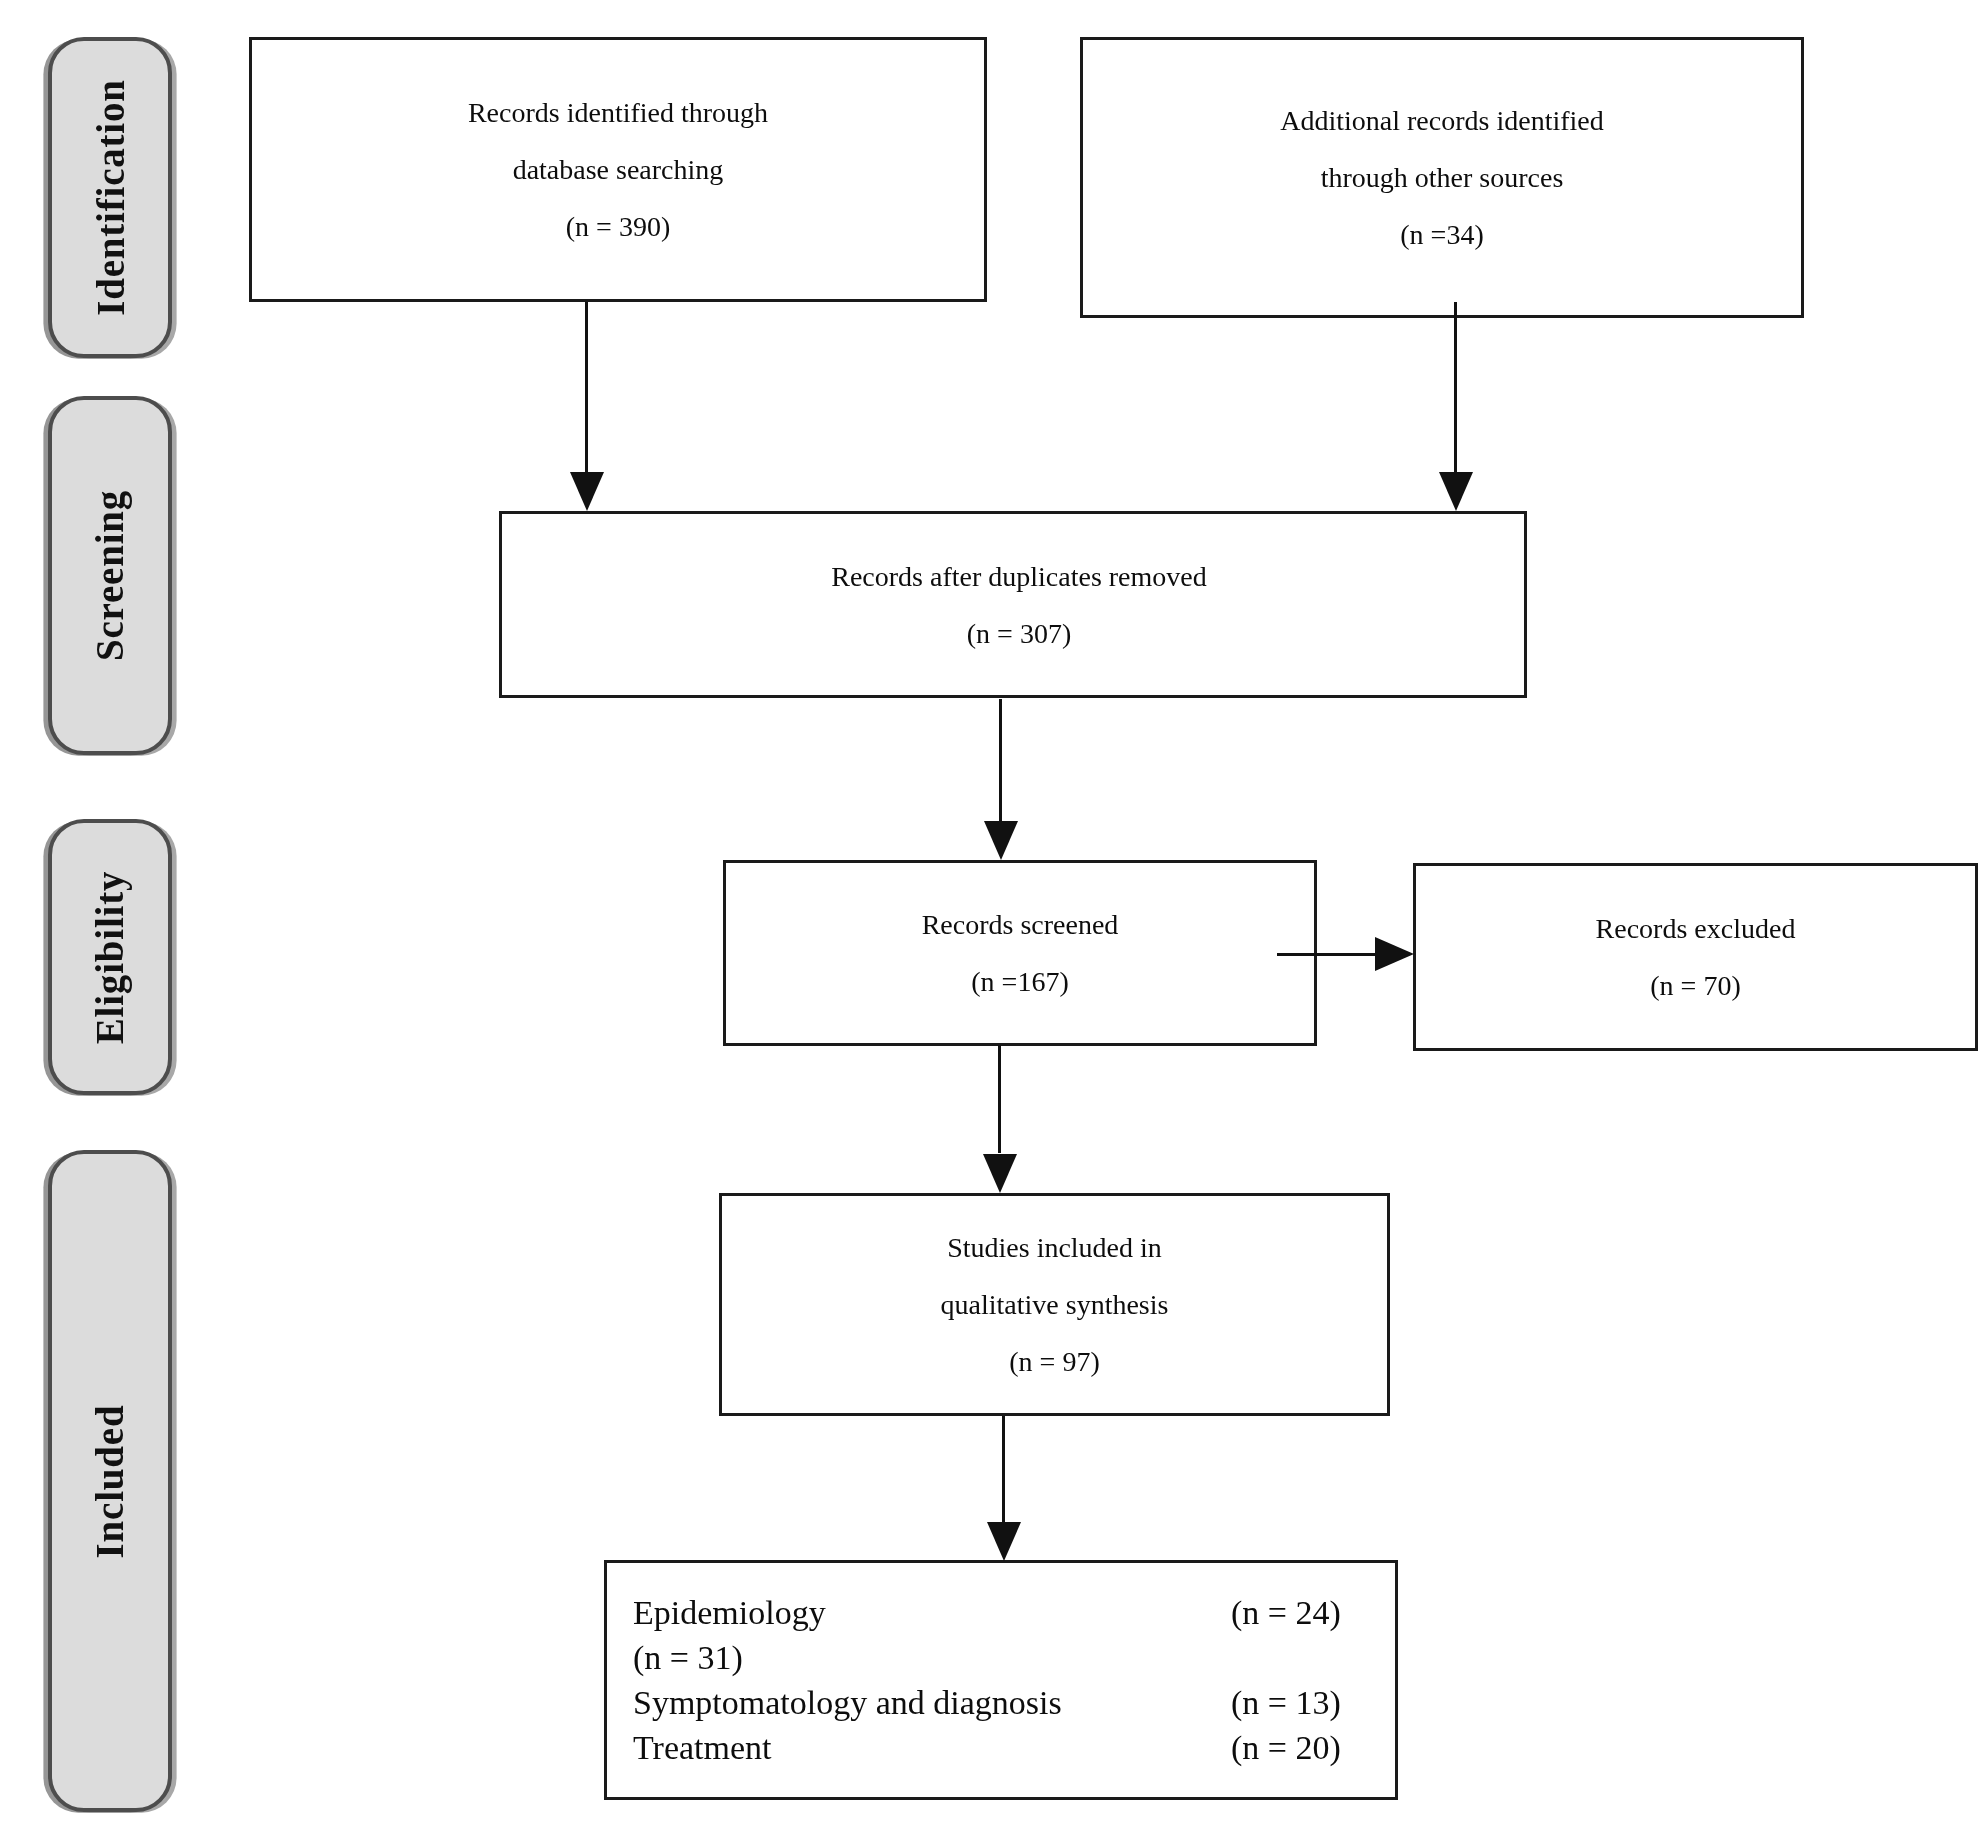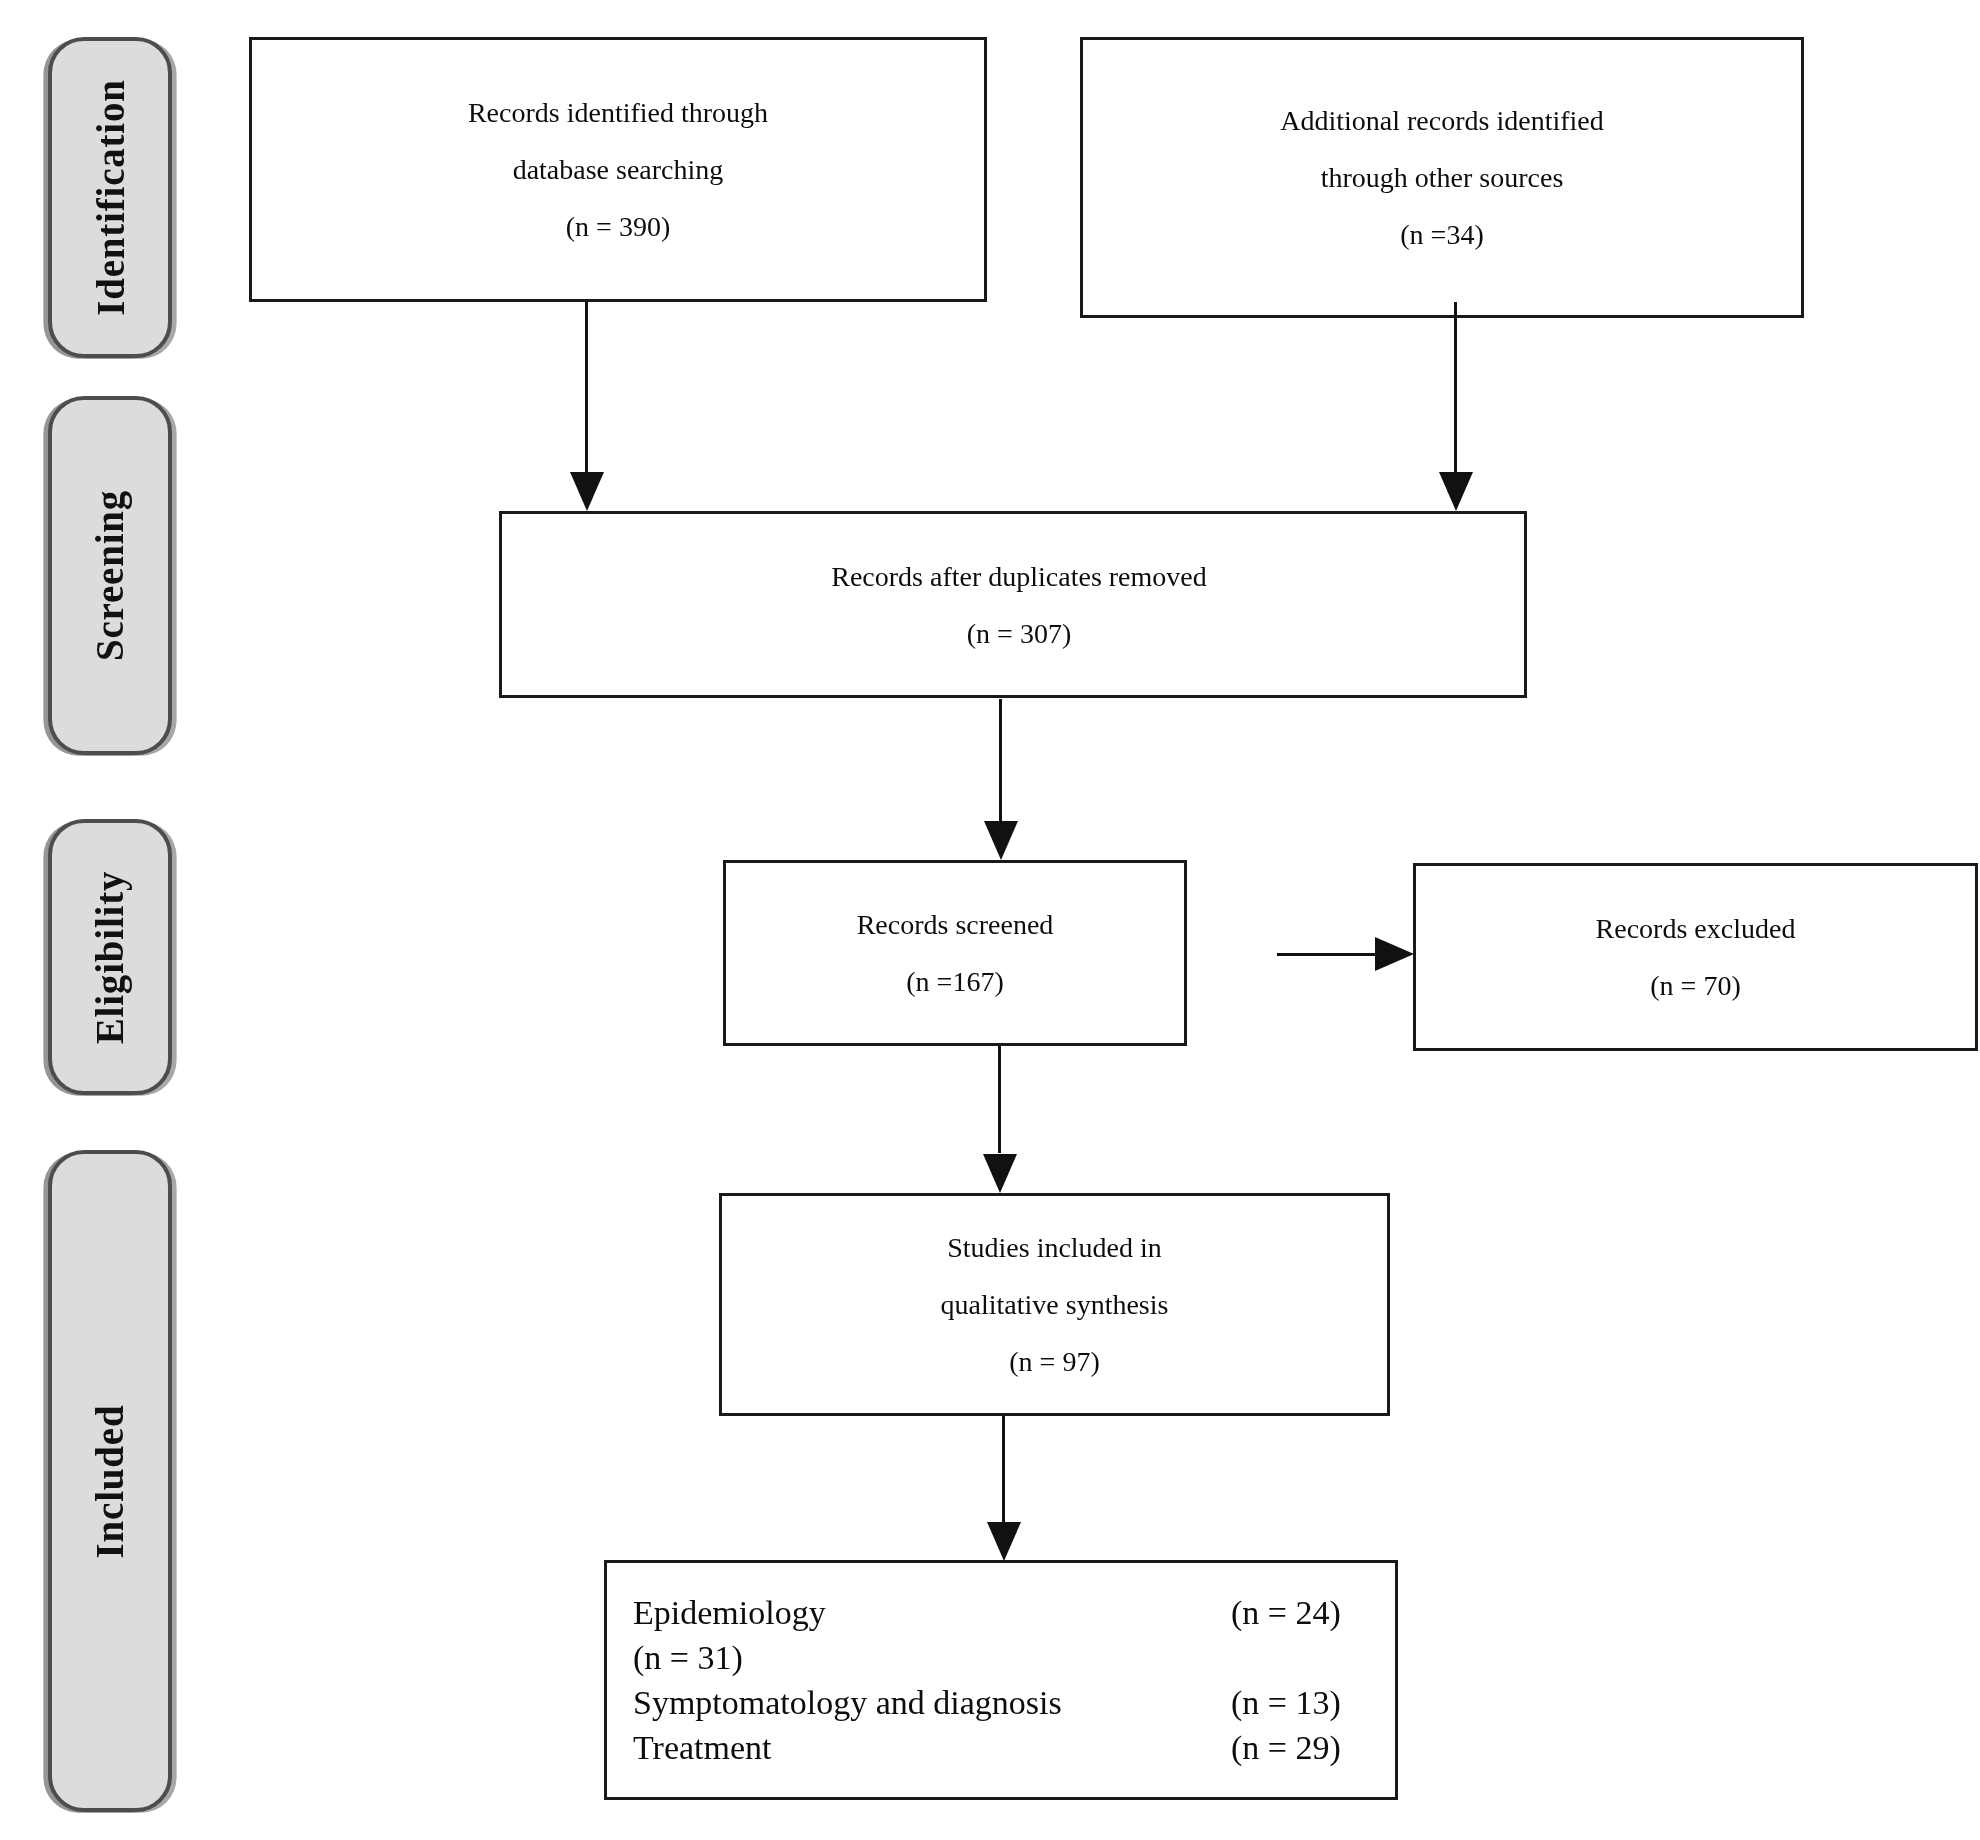--- a/index.html
+++ b/index.html
@@ -119,21 +119,21 @@
     <div class="fline">Additional records identified</div>
     <div class="fline">through other sources</div>
     <div class="fline">(n =34)</div>
   </div>
 
   <div class="fbox" style="left:499px;top:511px;width:1028px;height:187px;padding-left:12px;">
     <div class="fline">Records after duplicates removed</div>
     <div class="fline">(n = 307)</div>
   </div>
 
-  <div class="fbox" style="left:723px;top:860px;width:464px;height:186px;">
+  <div class="fbox" style="left:723px;top:860px;width:594px;height:186px;">
     <div class="fline">Records screened</div>
     <div class="fline">(n =167)</div>
   </div>
 
   <div class="fbox" style="left:1413px;top:863px;width:565px;height:188px;">
     <div class="fline">Records excluded</div>
     <div class="fline">(n = 70)</div>
   </div>
 
   <div class="fbox" style="left:719px;top:1193px;width:671px;height:223px;">
@@ -149,21 +149,21 @@
     </div>
     <div class="list-row">
       <span class="row-count">(n = 31)</span>
     </div>
     <div class="list-row">
       <span class="row-label">Symptomatology and diagnosis</span>
       <span class="row-count">(n = 13)</span>
     </div>
     <div class="list-row">
       <span class="row-label">Treatment</span>
-      <span class="row-count">(n = 29)</span>
+      <span class="row-count">(n = 20)</span>
     </div>
   </div>
 
   <div>
     <div class="shaft-v" style="left:585px;top:302px;height:170px;"></div>
     <div class="head-down" style="left:570px;top:472px;"></div>
   </div>
 
   <div>
     <div class="shaft-v" style="left:1454px;top:302px;height:170px;"></div>

